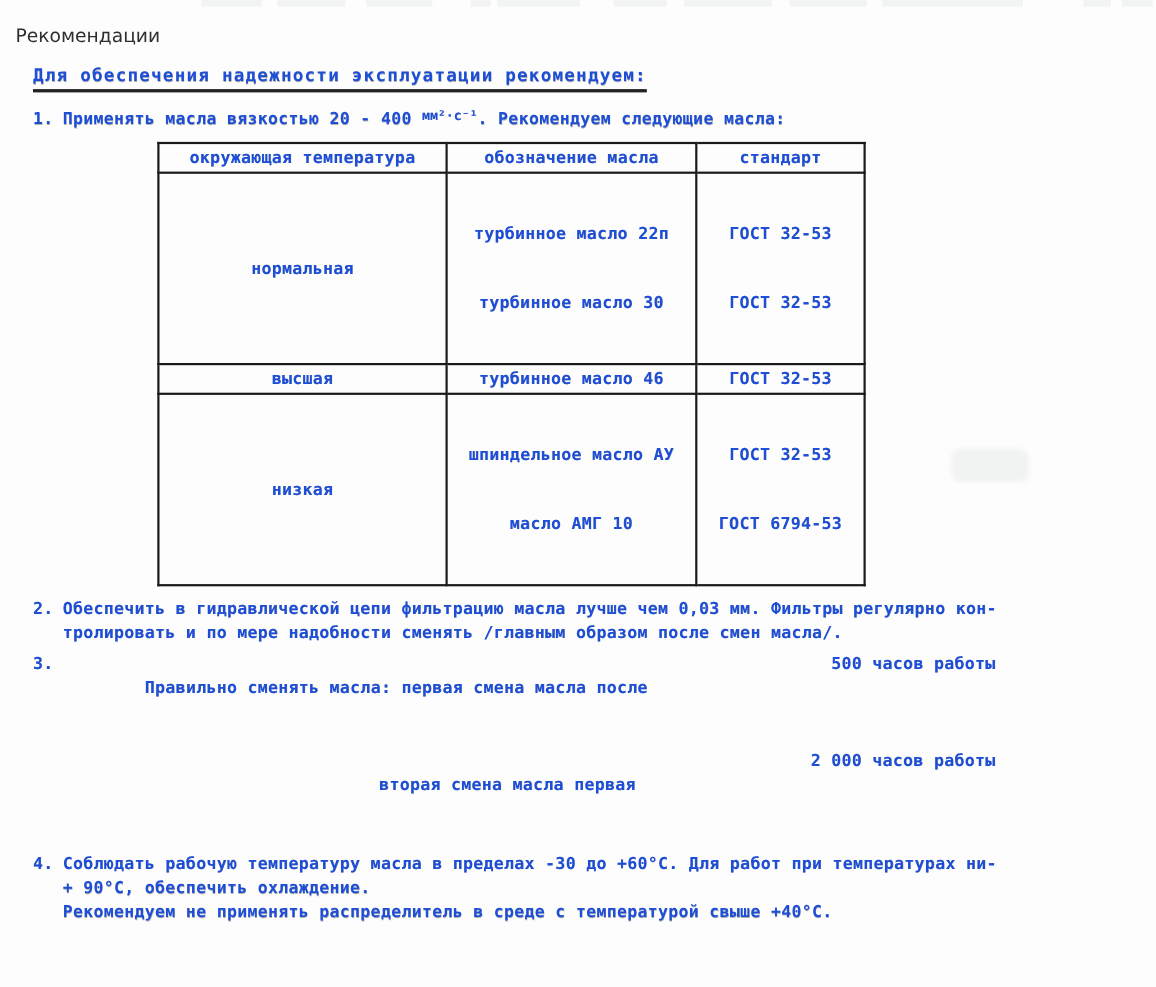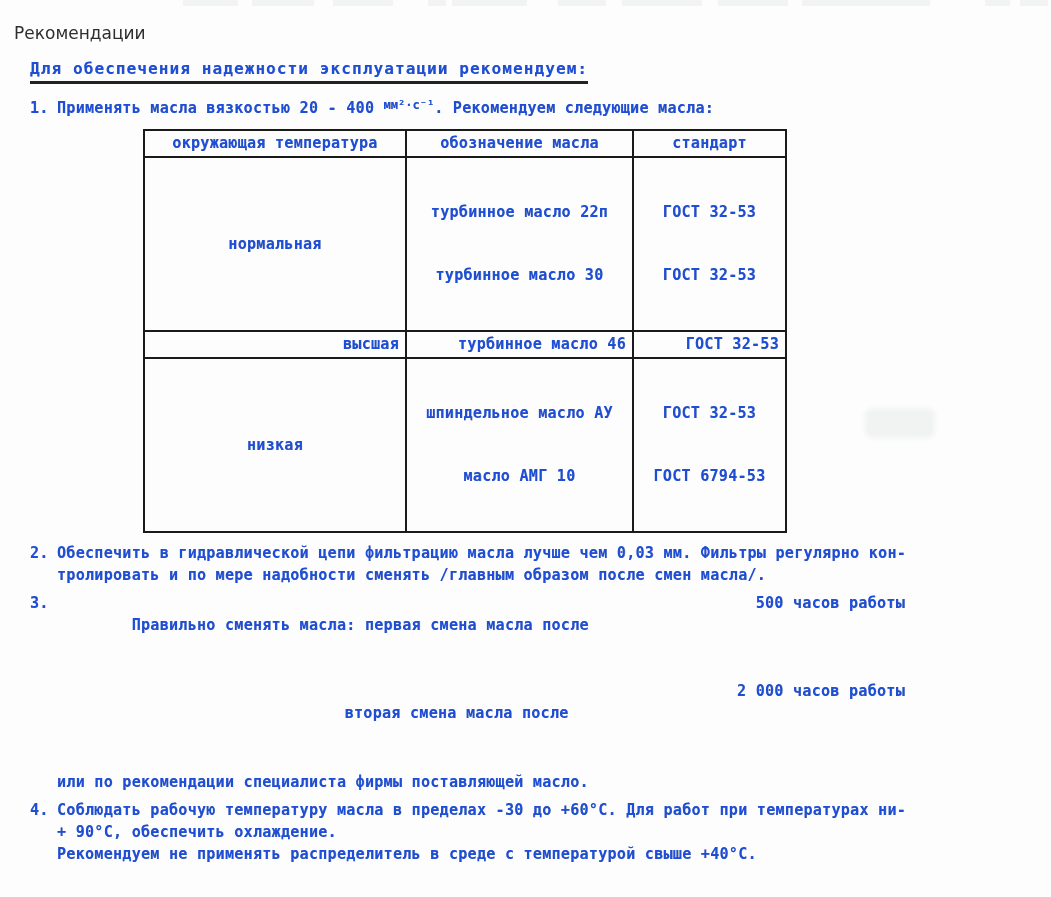--- a/index.html
+++ b/index.html
@@ -60,21 +60,21 @@
     text-align:center;
     vertical-align:middle;
     font-size:15px; line-height:21px;
     font-weight:bold;
     padding:2px 6px;
     white-space:pre;
   }
   col.c1{ width:262px; } col.c2{ width:227px; } col.c3{ width:153px; }
   tr.hdr  td{ height:18px; }
   tr.r2   td{ height:46px; }
-  tr.r3   td{ height:17px;text-align:right; }
+  tr.r3   td{ height:17px; }
   tr.r4   td{ height:44px; }
 </style>
 </head>
 <body>
 
 <div class="artifact" style="left:183px;width:55px;"></div>
 <div class="artifact" style="left:252px;width:62px;"></div>
 <div class="artifact" style="left:333px;width:60px;"></div>
 <div class="artifact" style="left:428px;width:18px;"></div>
 <div class="artifact" style="left:452px;width:75px;"></div>
@@ -154,24 +154,23 @@
 
   
   <div class="item mt-i3">
     <span class="num">3.</span>
     <div class="body">
       <div class="line">
         <span>Правильно сменять масла: первая смена масла после</span>
         <span class="right-val">500 часов работы</span>
       </div>
       <div class="line">
-        <span class="indent2" style="display:inline-block;">вторая смена масла после</span>
+        <span class="indent2" style="display:inline-block;">вторая смена масла первая</span>
         <span class="right-val">2 000 часов работы</span>
       </div>
-      <div class="line note">или по рекомендации специалиста фирмы поставляющей масло.</div>
     </div>
   </div>
 
   
   <div class="item mt-i4">
     <span class="num">4.</span>
     <div class="body">
       <div class="line">Соблюдать рабочую температуру масла в пределах -30 до +60°С. Для работ при температурах ни-</div>
       <div class="line">+ 90°С, обеспечить охлаждение.</div>
       <div class="line">Рекомендуем не применять распределитель в среде с температурой свыше +40°С.</div>

